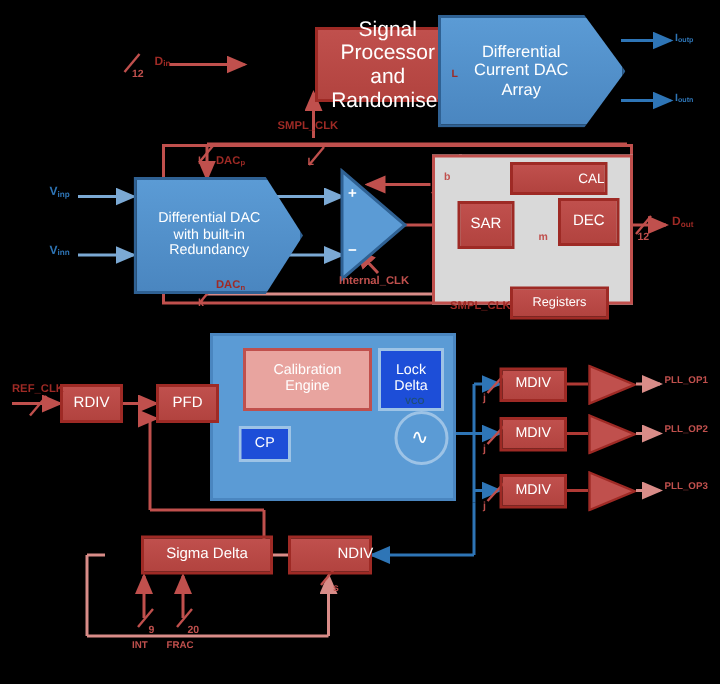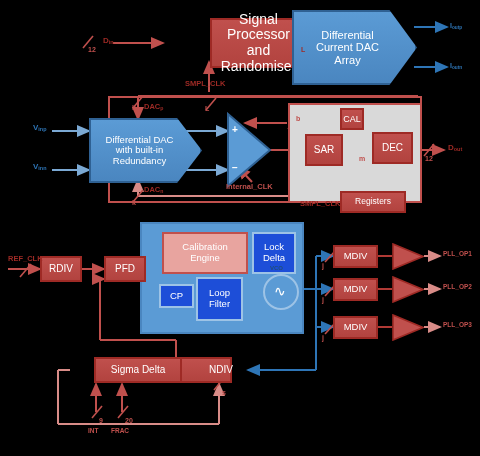--- a/index.html
+++ b/index.html
@@ -212,21 +212,21 @@
     <span>I</span><span class="sub">outn</span>
   </div>
 
   <div class="lbl lbl-darkred" style="left:185px;top:80px;font-size:7.5px;">SMPL_CLK</div>
   <div class="busnum" style="left:205px;top:105px;">L</div>
 
   <div class="dac-group" style="left:108px;top:96px;width:310px;height:103px;border-color:#c0504d;"></div>
 
   <div class="adc-outline" style="left:288px;top:103px;width:130px;height:96px;"></div>
 
-  <div class="blk blue chev" style="left:89px;top:118px;width:113px;height:65px;font-size:9.5px;">
+  <div class="blk blue chev" style="left:89px;top:118px;width:113px;height:78px;font-size:9.5px;">
     <span style="padding-right:12px;">
       <span>Differential DAC</span>
       <span>with built-in</span>
       <span>Redundancy</span>
     </span>
   </div>
 
   <div class="lbl lbl-blue" style="left:33px;top:124px;font-size:8px;">
     <span>V</span><span class="sub">inp</span>
   </div>
@@ -248,21 +248,21 @@
   </svg>
   <div class="lbl lbl-white" style="left:232px;top:125px;font-size:10px;font-weight:bold;">+</div>
   <div class="lbl lbl-white" style="left:232px;top:163px;font-size:10px;font-weight:bold;">−</div>
 
   <div class="busnum" style="left:296px;top:115px;">b</div>
 
   <div class="lbl lbl-red" style="left:226px;top:183px;font-size:7.5px;">Internal_CLK</div>
 
   <div class="lbl lbl-darkred" style="left:300px;top:200px;font-size:7.5px;">SMPL_CLK</div>
 
-  <div class="blk red" style="left:340px;top:108px;width:24px;height:22px;font-size:9px;">
+  <div class="blk red" style="left:340px;top:108px;width:65px;height:22px;font-size:9px;text-align:right;">
     <span>CAL</span>
   </div>
   <div class="blk red" style="left:305px;top:134px;width:38px;height:32px;font-size:10px;">
     <span>SAR</span>
   </div>
   <div class="blk red" style="left:372px;top:132px;width:41px;height:32px;font-size:10px;">
     <span>DEC</span>
   </div>
   <div class="blk red" style="left:340px;top:170px;width:66px;height:22px;font-size:8.5px;margin-top:21px;">
     <span>Registers</span>
@@ -287,26 +287,20 @@
     <span>
       <span>Lock</span>
       <span>Delta</span>
     </span>
   </div>
 
   <div class="blk bluesub" style="left:159px;top:284px;width:35px;height:24px;font-size:9.5px;">
     <span>CP</span>
   </div>
 
-  <div class="blk bluesub" style="left:196px;top:277px;width:47px;height:44px;font-size:9.5px;">
-    <span>
-      <span>Loop</span>
-      <span>Filter</span>
-    </span>
-  </div>
 
   <svg class="tri" style="left:262px;top:273px;width:38px;height:38px;" viewBox="0 0 38 38">
     <circle cx="19" cy="19" r="17" fill="#5b9bd5" stroke="#9dc3e6" stroke-width="2"></circle>
   </svg>
   <div class="lbl lbl-white" style="left:274px;top:284px;font-size:14px;">∿</div>
   <div class="vco-lbl" style="left:270px;top:265px;">VCO</div>
 
   <div class="blk red" style="left:40px;top:256px;width:42px;height:26px;font-size:10px;">
     <span>RDIV</span>
   </div>
@@ -336,21 +330,21 @@
   </svg>
 
   <div class="lbl lbl-red" style="left:443px;top:251px;font-size:6.5px;">PLL_OP1</div>
   <div class="lbl lbl-red" style="left:443px;top:284px;font-size:6.5px;">PLL_OP2</div>
   <div class="lbl lbl-red" style="left:443px;top:322px;font-size:6.5px;">PLL_OP3</div>
 
   <div class="busnum" style="left:322px;top:262px;">j</div>
   <div class="busnum" style="left:322px;top:296px;">j</div>
   <div class="busnum" style="left:322px;top:334px;">j</div>
 
-  <div class="blk red" style="left:176px;top:357px;width:56px;height:26px;font-size:10px;padding-left:31px;">
+  <div class="blk red" style="left:192px;top:357px;width:56px;height:26px;font-size:10px;padding-left:31px;">
     <span>NDIV</span>
   </div>
   <div class="blk red" style="left:70px;top:357px;width:88px;height:26px;font-size:10px;margin-left:24px;">
     <span>Sigma Delta</span>
   </div>
 
   <div class="busnum" style="left:222px;top:389px;">s</div>
 
   <div class="busnum" style="left:99px;top:417px;">9</div>
   <div class="busnum" style="left:125px;top:417px;">20</div>

